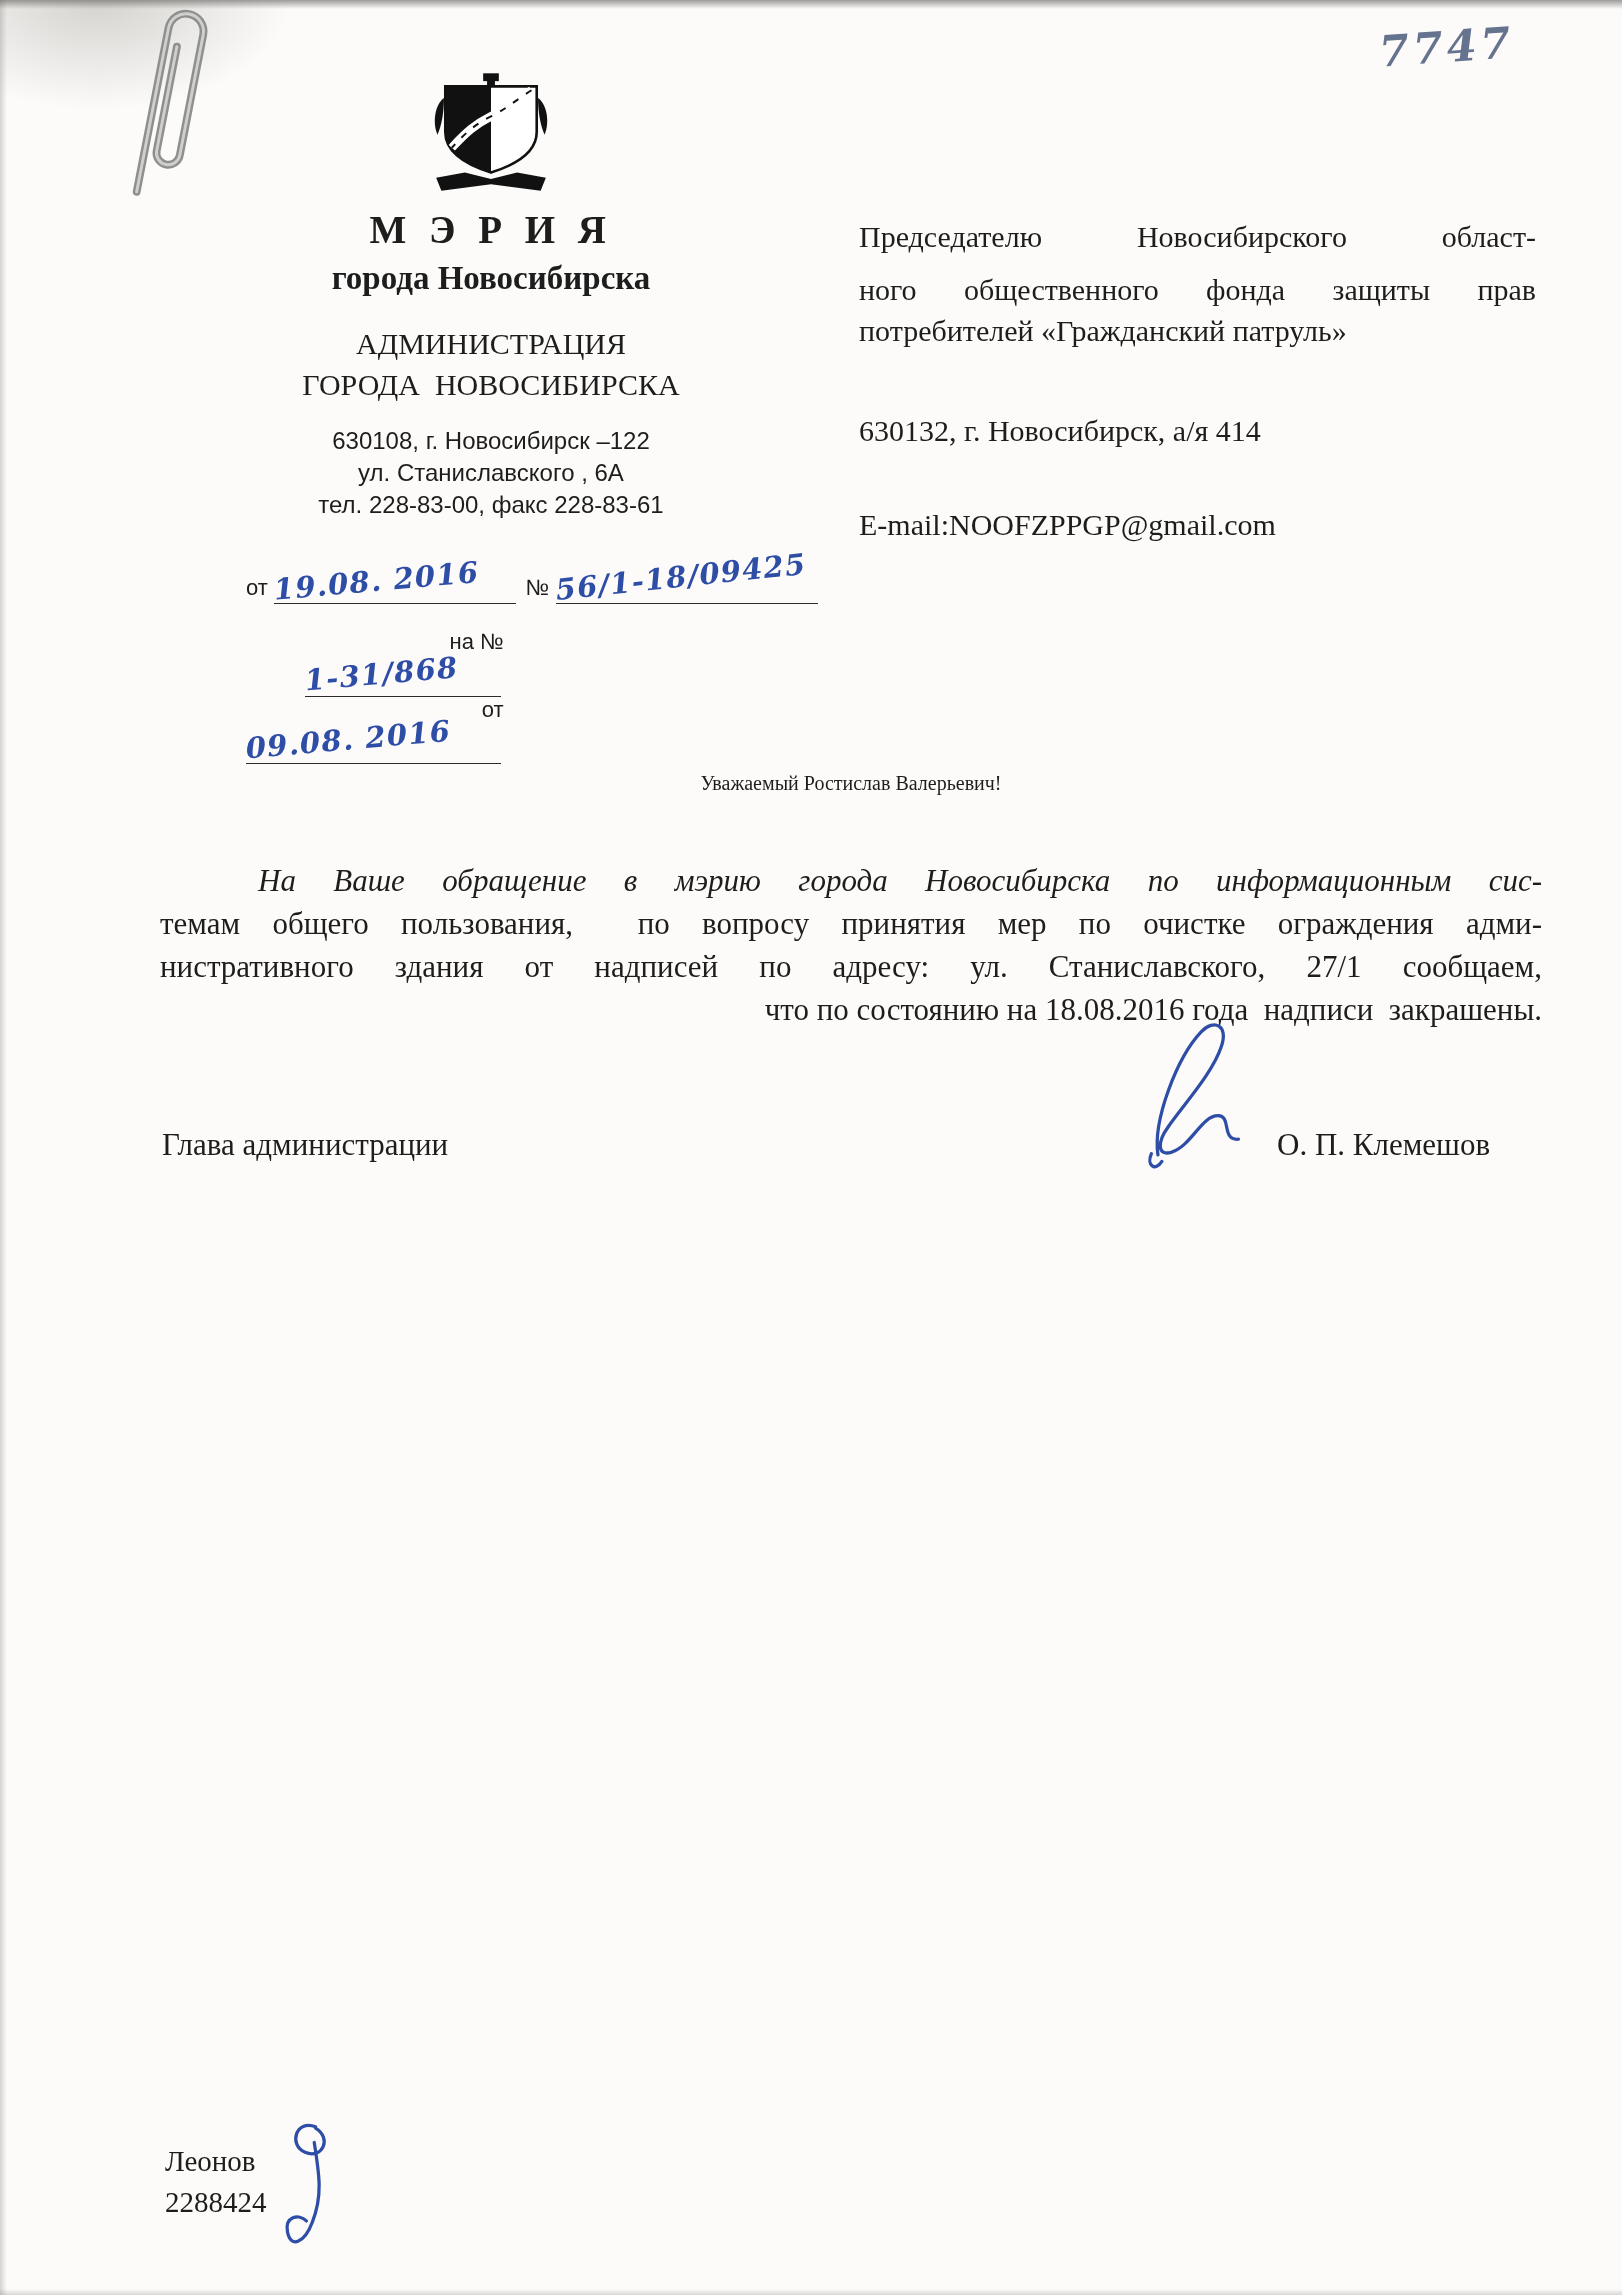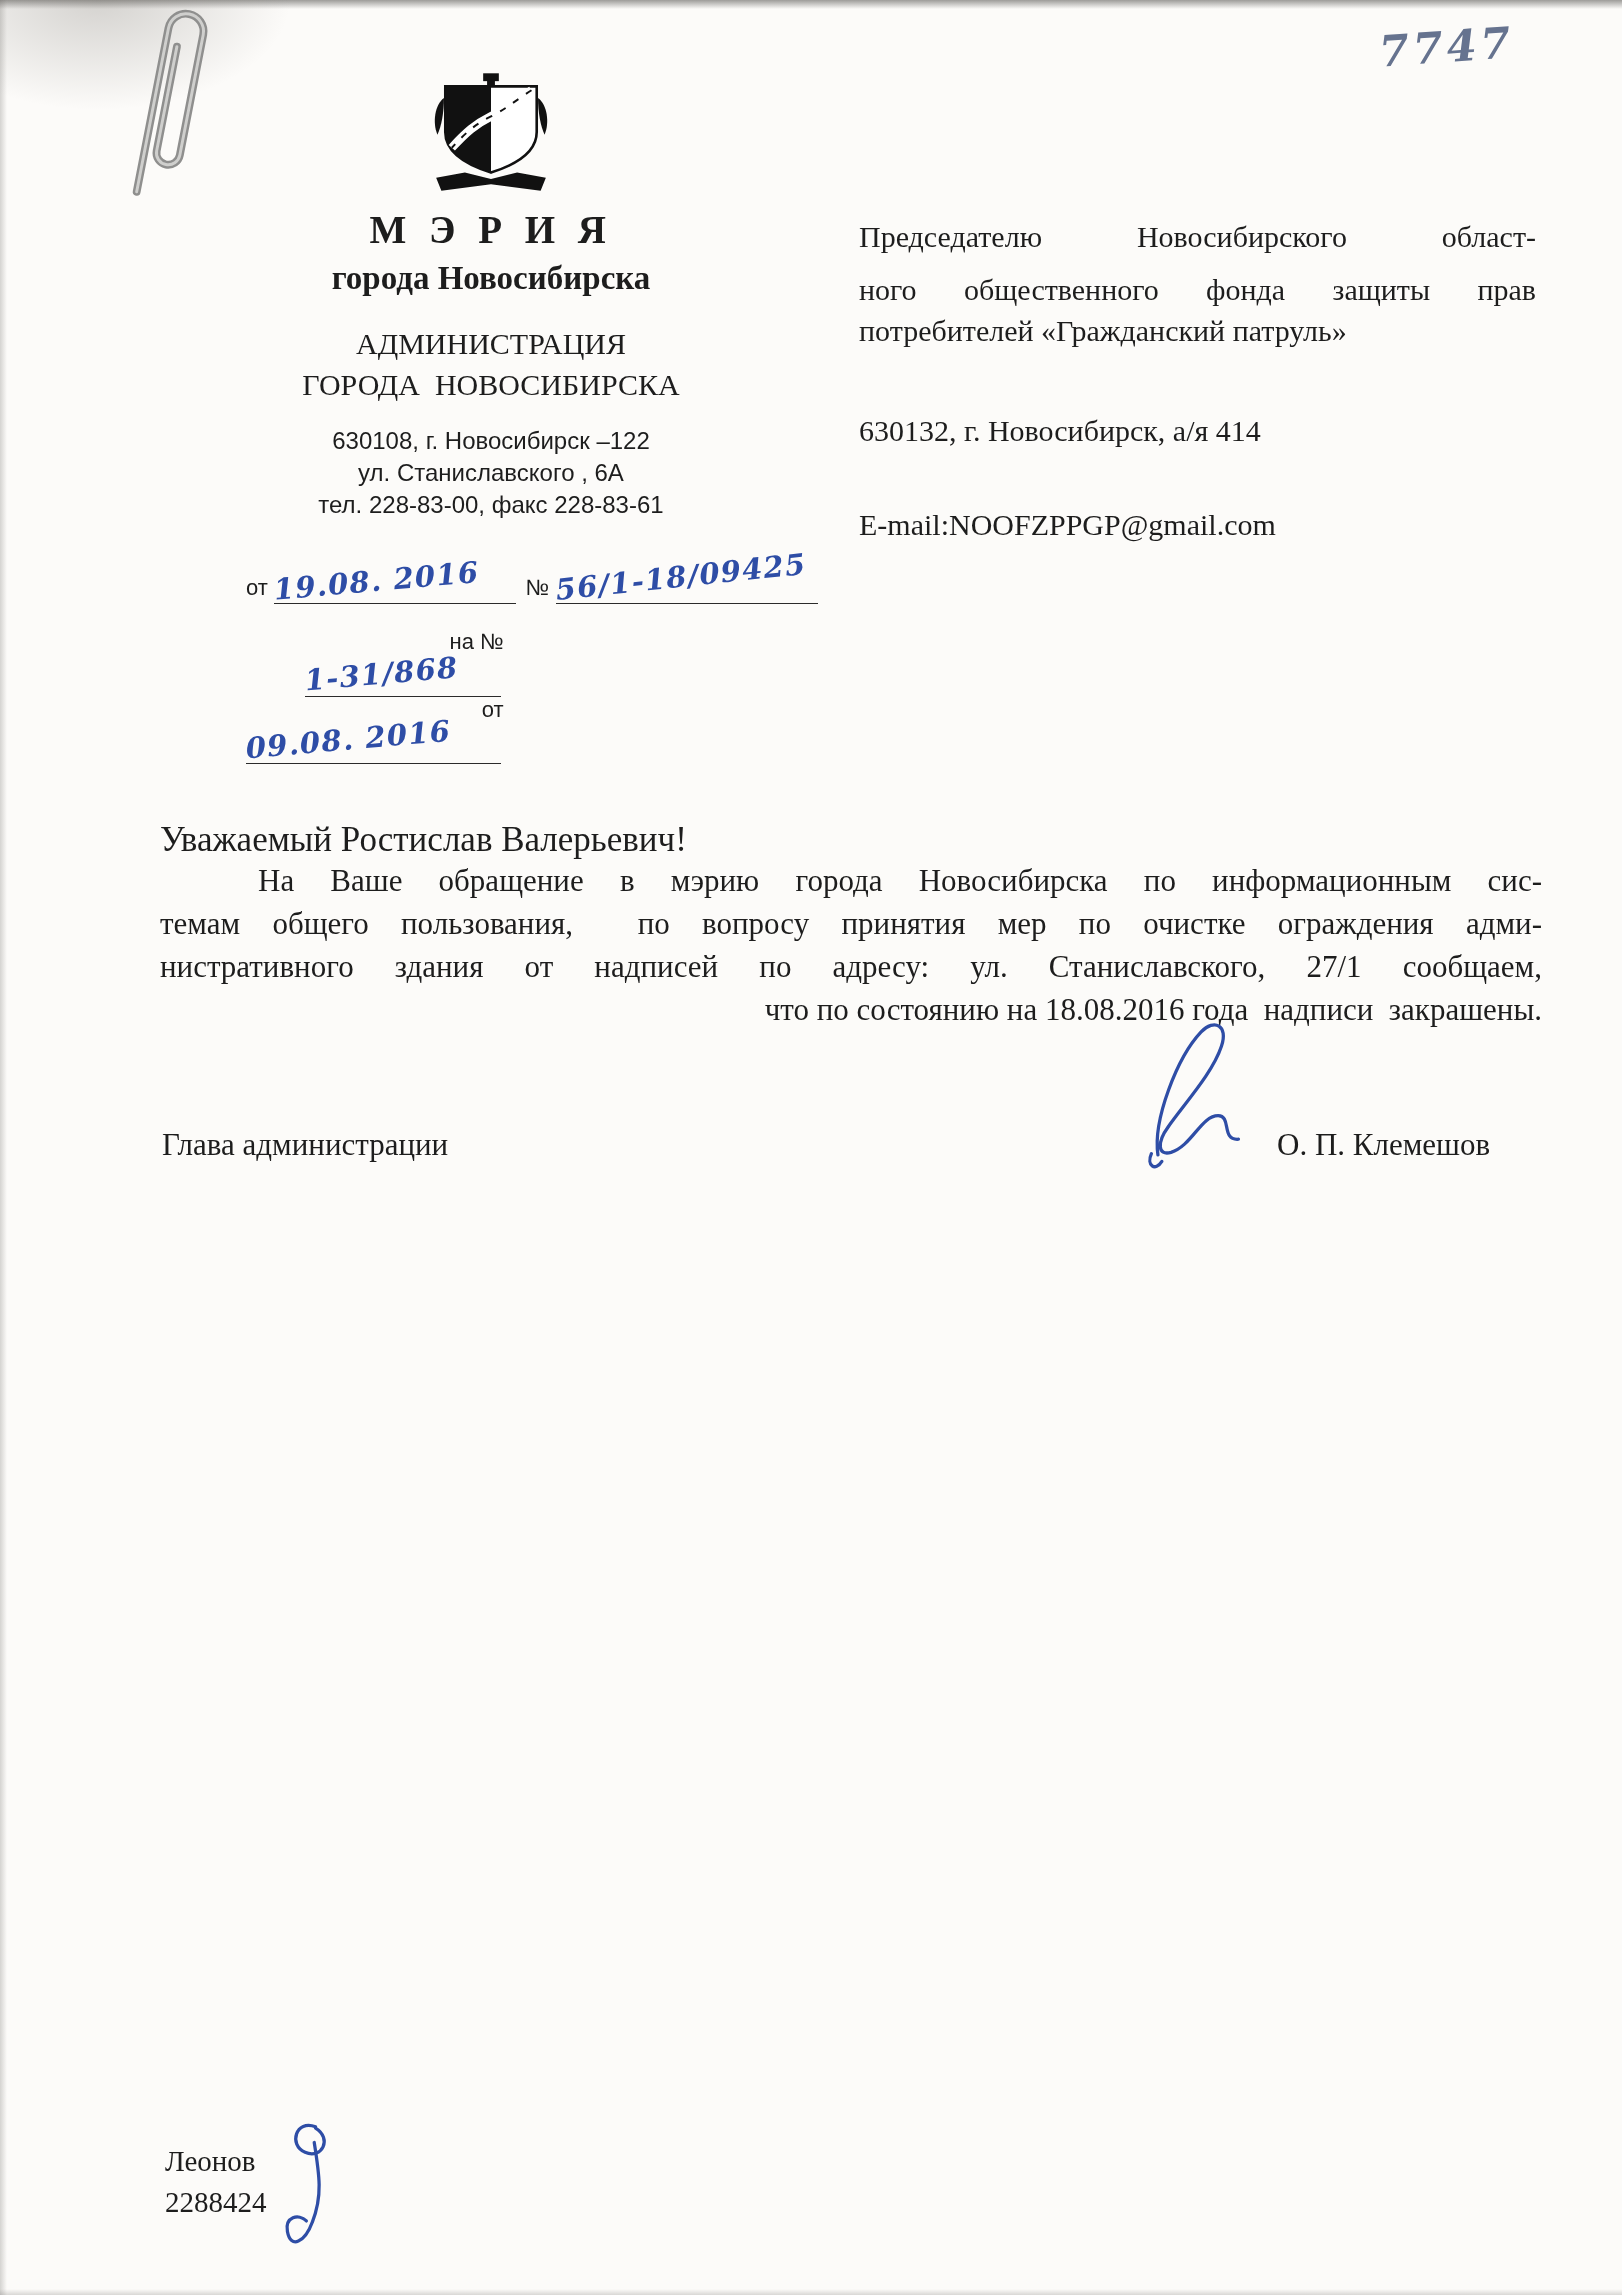--- a/index.html
+++ b/index.html
@@ -45,25 +45,25 @@
   .blank .hw{font-size:29px;}
   
   .recipient{position:absolute;left:859px;top:204px;width:677px;font-size:30px;}
   .recipient .line{line-height:41px;text-align:justify;}
   .recipient .line.just{text-align-last:justify;margin-top:12px;}
   .recipient .name{margin-top:51px;line-height:34px;}
   .recipient .paddr{margin-top:63px;line-height:34px;}
   .recipient .email{margin-top:60px;line-height:34px;}
   
   .salutation{position:absolute;left:160px;top:772px;width:1382px;
-              text-align:left;font-size:35px;margin-top:48px;}
+              text-align:center;font-size:20px;}
   .paragraph{position:absolute;left:160px;top:859px;width:1382px;font-size:31px;}
   .paragraph .pline{line-height:43px;text-align:justify;}
   .paragraph .pline.just{text-align-last:justify;}
-  .paragraph .pline.indent{text-indent:98px;}
+  .paragraph .pline.indent{text-indent:98px;font-style:italic;}
   .sign-pos{position:absolute;left:162px;top:1127px;font-size:31px;}
   .sign-name{position:absolute;left:1277px;top:1127px;font-size:31px;}
   .signature-svg{position:absolute;left:1137px;top:1016px;}
   
   .footer{position:absolute;left:165px;top:2141px;font-size:29px;line-height:41px;}
   .exec-mark{position:absolute;left:275px;top:2115px;}
 </style>
 </head>
 <body>
 

